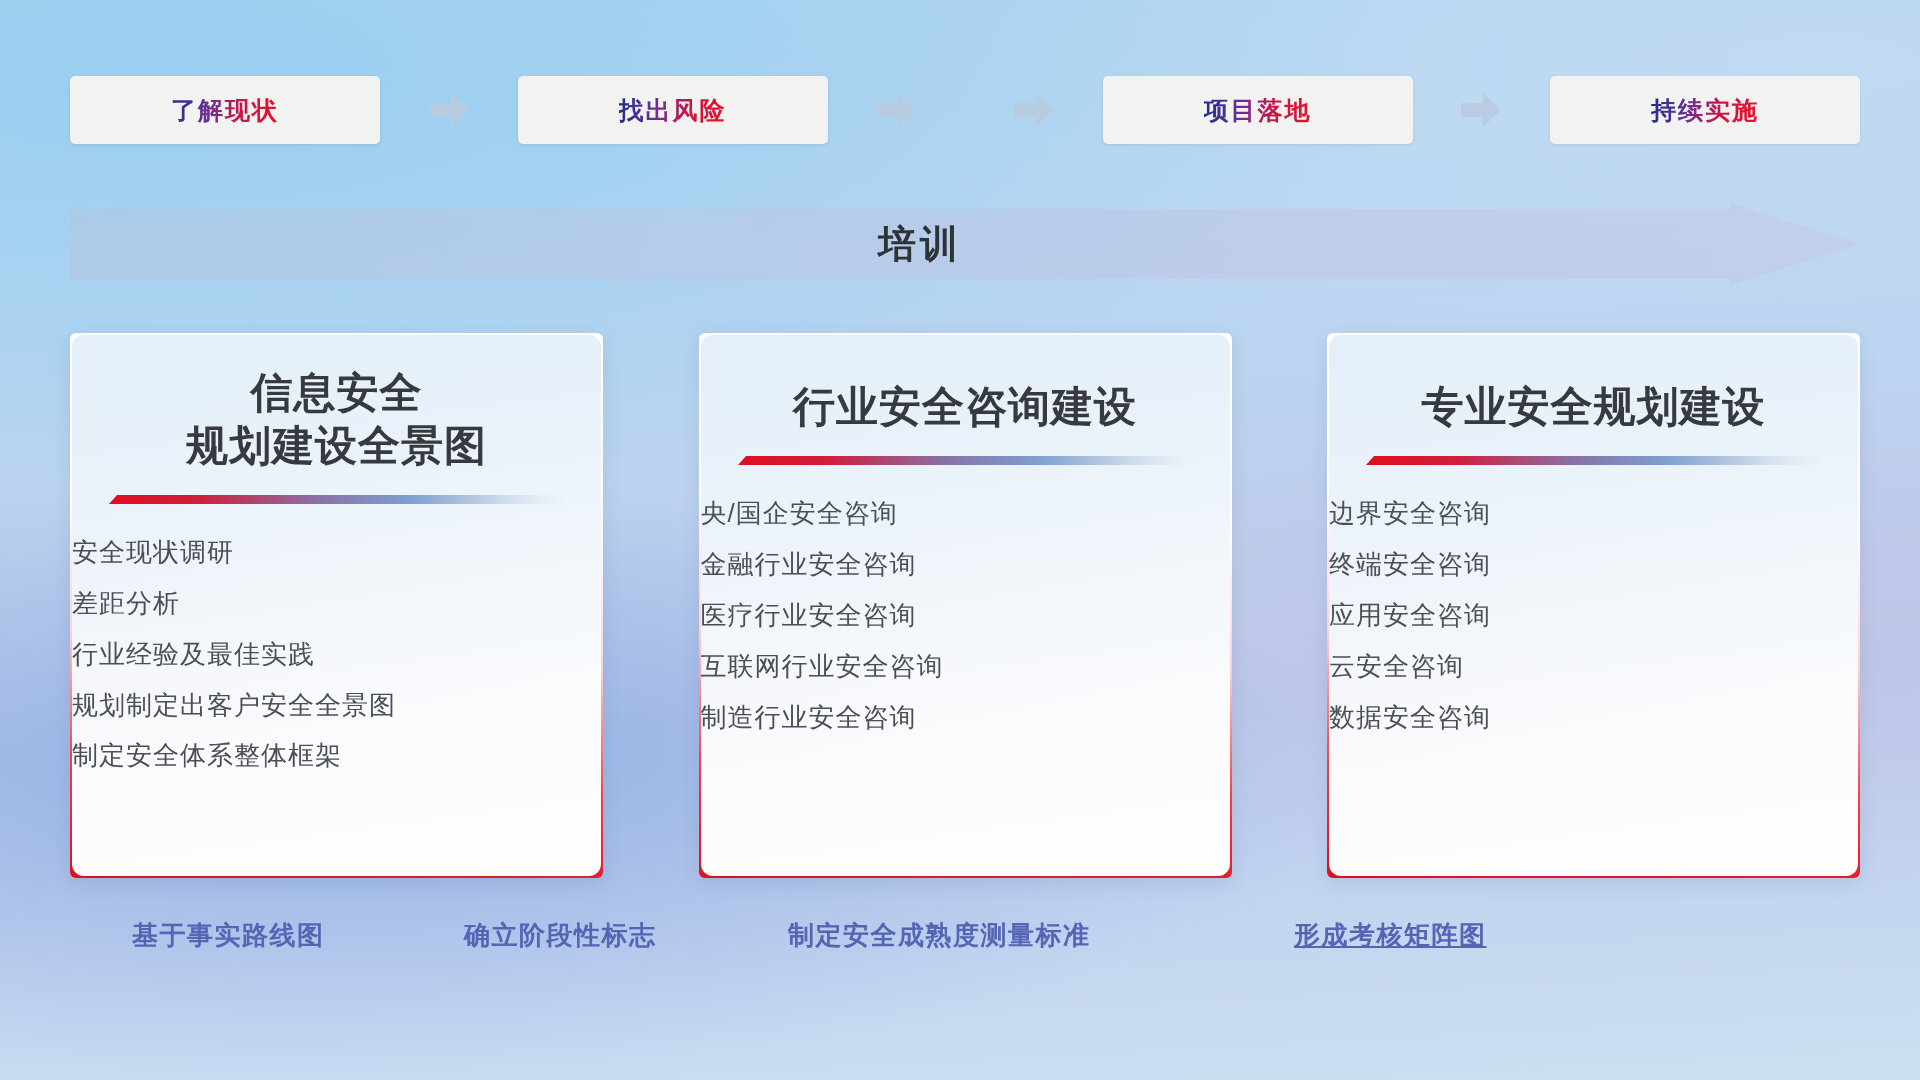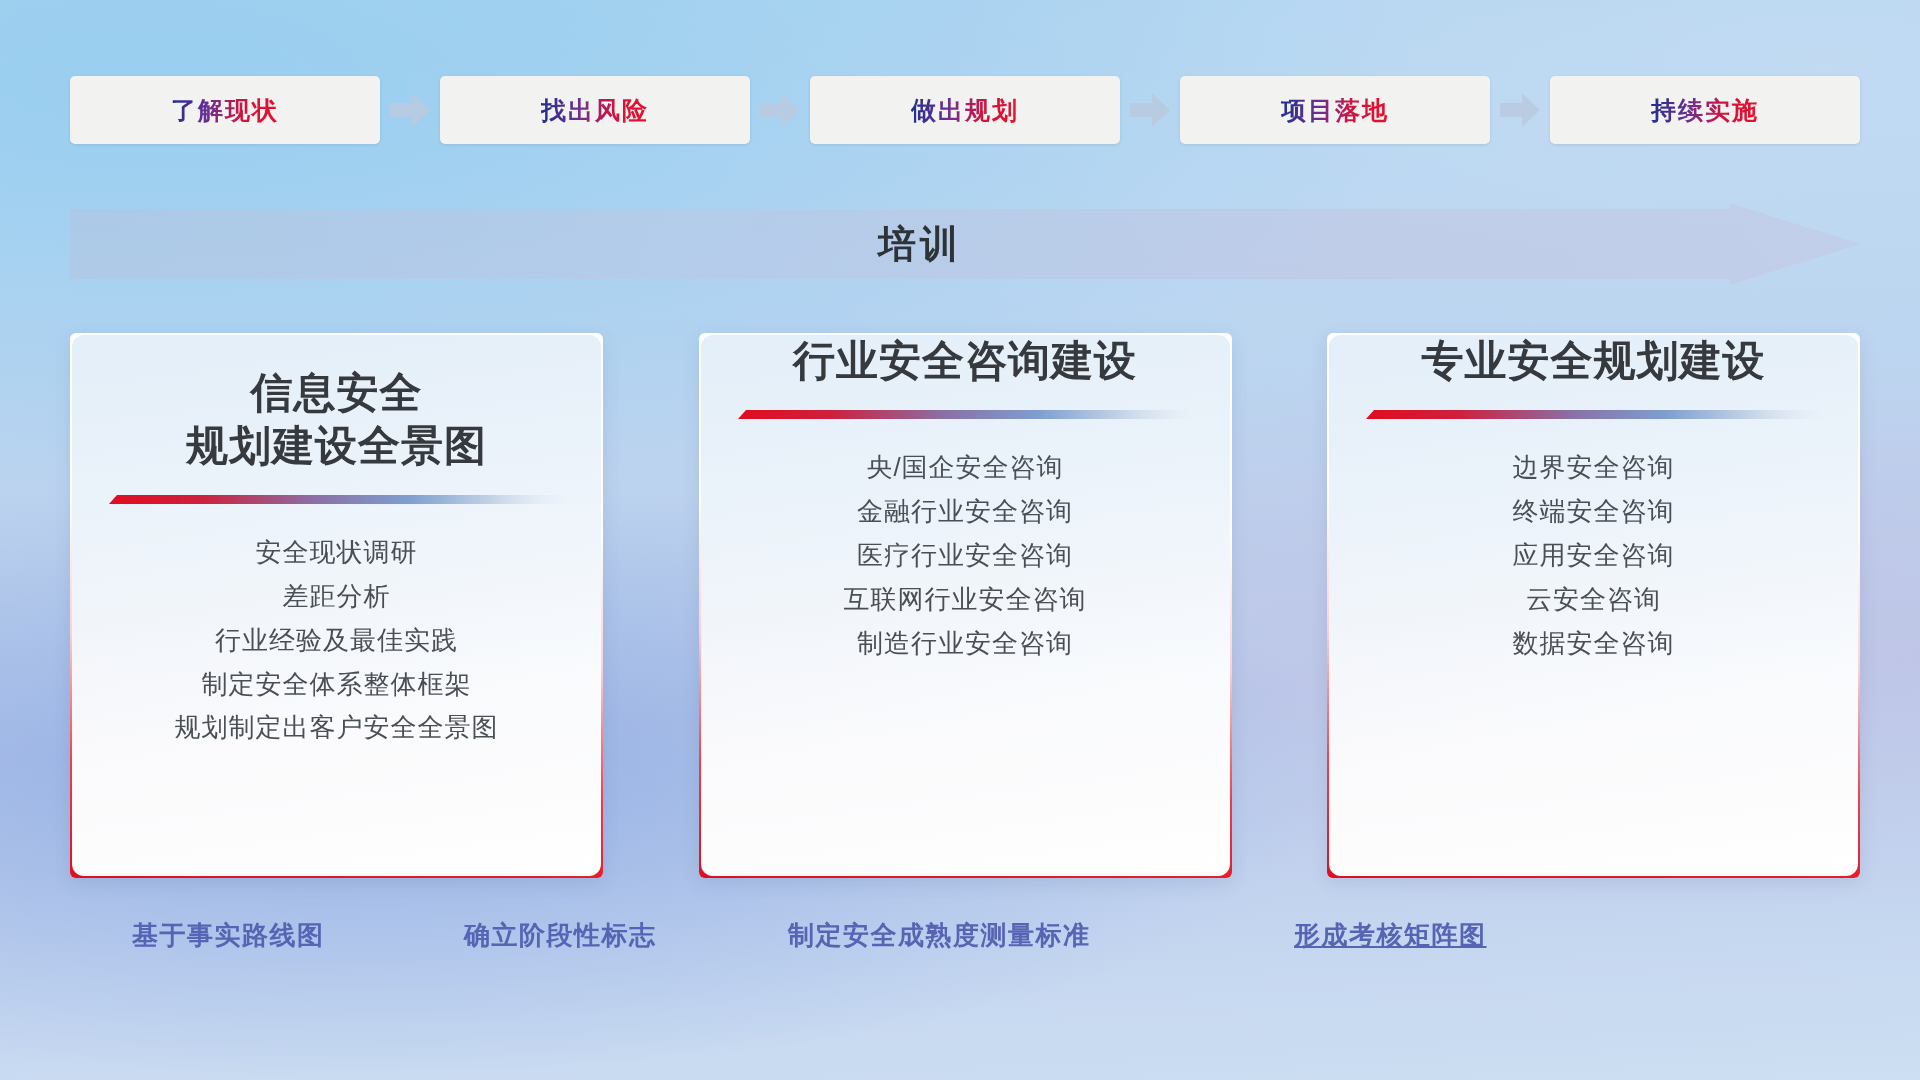--- a/index.html
+++ b/index.html
@@ -89,41 +89,42 @@
   .card-inner{
     position:relative;
     width:100%; height:100%;
     border-radius:12px;
     background:linear-gradient(173deg, rgba(226,238,249,.96) 0%, rgba(236,243,250,.97) 35%, rgba(250,252,254,.99) 70%, #ffffff 100%);
     display:flex; flex-direction:column;
     align-items:center;
     overflow:hidden;
   }
   .card-title{
+    margin-top:46px;
     text-align:center;
     font-size:42px; font-weight:700;
     line-height:1.26;
     color:#36393d;
     letter-spacing:1px;
     white-space:pre-line;
   }
   .card-title.two-line{ margin-top:32px; }
 
   .card-rule{
     position:relative;
     width:455px; height:13px;
     margin-top:22px;
   }
   .card-rule svg{ display:block; }
 
   .card-list{
     margin-top:26px;
     width:100%;
-    display:flex; flex-direction:column; align-items:center;
-    gap:7px;
+    display:flex; flex-direction:column; align-items:flex-start;
+    gap:14px;
     list-style:none;
   }
   .card-list li{
     font-size:26px;
     color:#4a4f55;
     letter-spacing:1px;
     line-height:1.42;
   }
 
   
@@ -153,23 +154,20 @@
           <path d="M0,10 L22,10 L22,0 L40,17 L22,34 L22,24 L0,24 Z" fill="#b9cbe0" opacity="0.92"></path>
         </svg>
       </div>
       <div class="step-box">
         <span class="step-label">找出风险</span>
       </div>
       <div class="step-arrow">
         <svg width="40" height="34" viewBox="0 0 40 34">
           <path d="M0,10 L22,10 L22,0 L40,17 L22,34 L22,24 L0,24 Z" fill="#b9cbe0" opacity="0.92"></path>
         </svg>
-      </div>
-      <div class="step-box">
-        <span class="step-label">做出规划</span>
       </div>
       <div class="step-arrow">
         <svg width="40" height="34" viewBox="0 0 40 34">
           <path d="M0,10 L22,10 L22,0 L40,17 L22,34 L22,24 L0,24 Z" fill="#b9cbe0" opacity="0.92"></path>
         </svg>
       </div>
       <div class="step-box">
         <span class="step-label">项目落地</span>
       </div>
       <div class="step-arrow">
@@ -214,22 +212,22 @@
                   <stop offset="1" stop-color="#e8eef6" stop-opacity="0.25"></stop>
                 </linearGradient>
               </defs>
               <path d="M8,0 L455,0 L455,9 L0,9 Z" fill="url(#rule0)"></path>
             </svg>
           </div>
           <ul class="card-list">
             <li>安全现状调研</li>
             <li>差距分析</li>
             <li>行业经验及最佳实践</li>
+            <li>规划制定出客户安全全景图</li>
             <li>制定安全体系整体框架</li>
-            <li>规划制定出客户安全全景图</li>
           </ul>
         </div>
       </div>
       <div class="card">
         <div class="card-inner">
           <div class="card-title">行业安全咨询建设</div>
           <div class="card-rule">
             <svg width="455" height="13" viewBox="0 0 455 13">
               <defs>
                 <linearGradient id="rule1" x1="0" y1="0" x2="1" y2="0">

